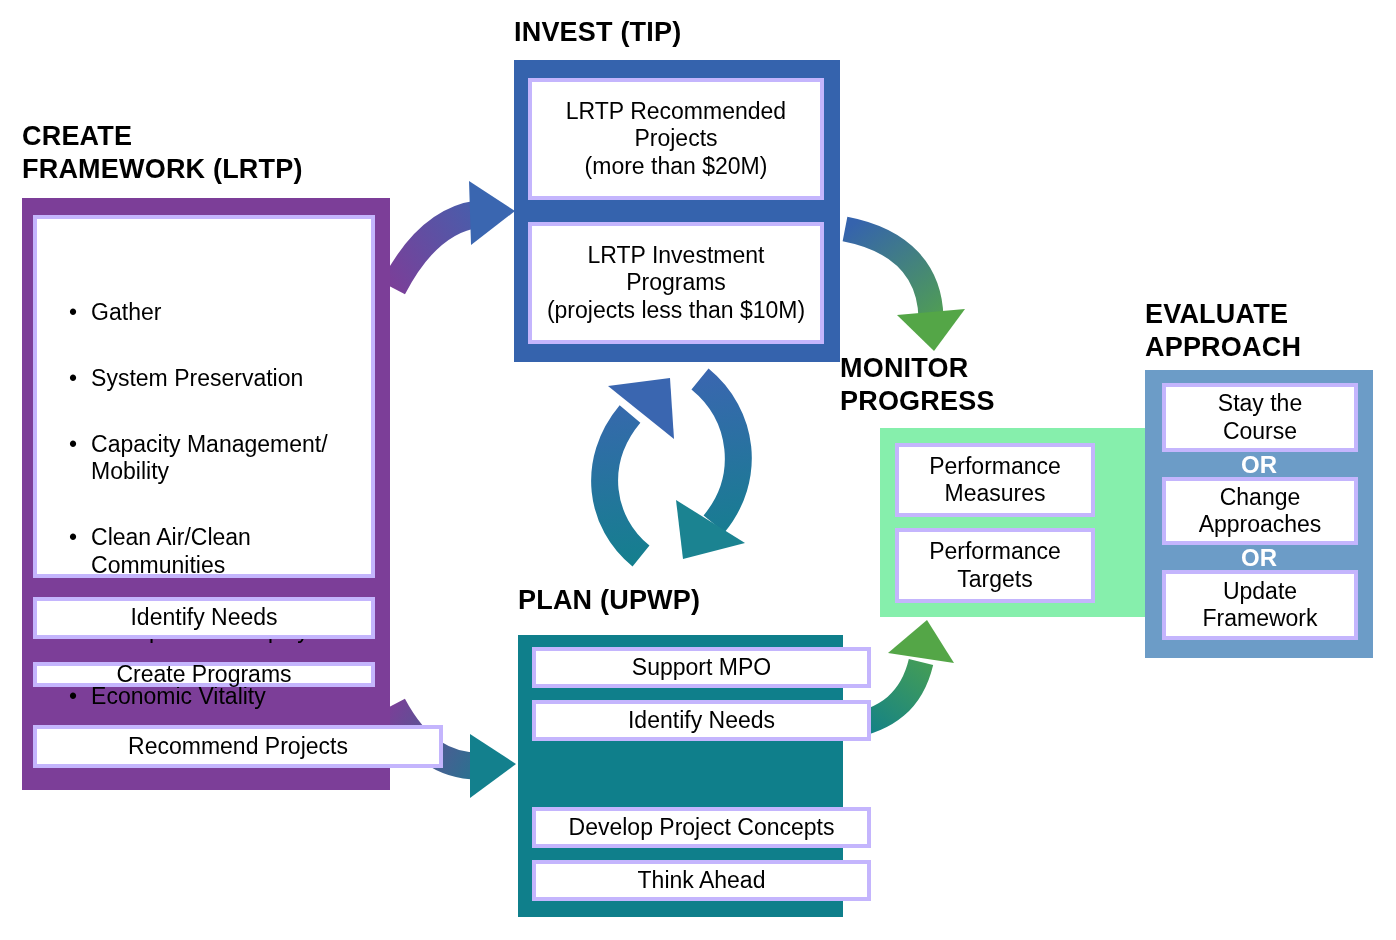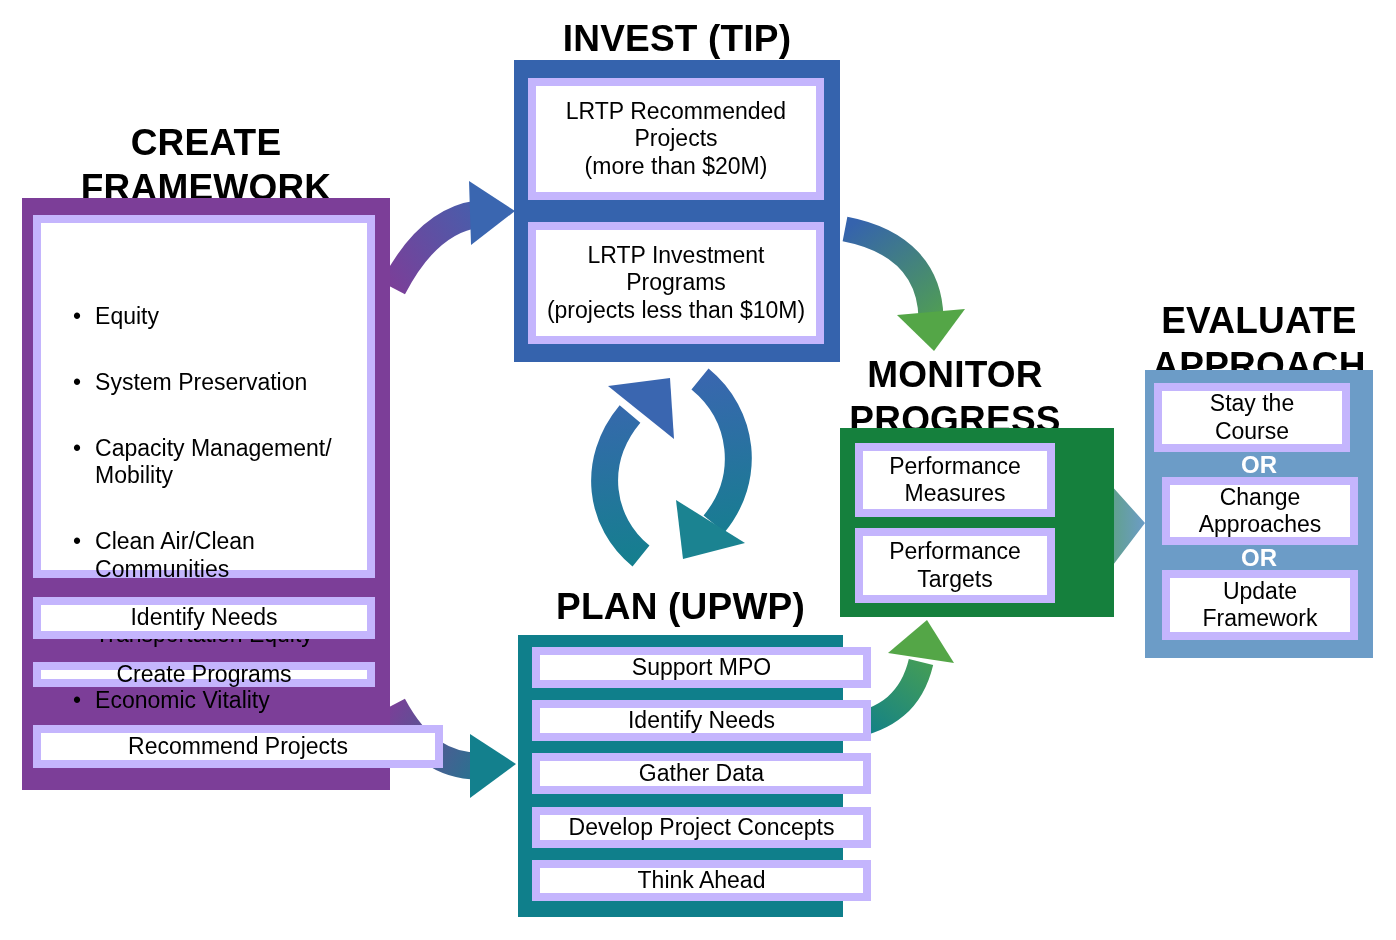--- a/index.html
+++ b/index.html
@@ -1,32 +1,32 @@
 <!DOCTYPE html>
 <html><head>
 <meta charset="utf-8">
 <style>
   html,body{margin:0;padding:0;background:#ffffff;}
   body{font-family:"Liberation Sans", sans-serif; color:#000;}
   .canvas{position:relative;width:1396px;height:940px;background:#fff;overflow:hidden;}
   .arrows{position:absolute;left:0;top:0;width:1396px;height:940px;pointer-events:none;}
 
   .section-title{
-    position:absolute;text-align:center;font-weight:bold;font-size:37px;line-height:1.22;
+    position:absolute;font-weight:bold;font-size:27px;line-height:1.22;
     white-space:pre-line;letter-spacing:0.2px;
   }
   .big-box{position:absolute;}
   .purple-box{left:22px;top:198px;width:368px;height:592px;background:#7c3e98;}
   .blue-box{left:514px;top:60px;width:326px;height:302px;background:#3563ad;}
   .teal-box{left:518px;top:635px;width:325px;height:282px;background:#0f7f8b;}
-  .green-box{left:840px;top:428px;width:274px;height:189px;background:#15803d;}
+  .green-box{left:880px;top:428px;width:274px;height:189px;background:#86efac;}
   .ltblue-box{left:1145px;top:370px;width:228px;height:288px;background:#6c9cc7;}
 
   .white-box{
-    position:absolute;background:#fff;border:8px solid #c4b5fd;box-sizing:border-box;
+    position:absolute;background:#fff;border:4px solid #c4b5fd;box-sizing:border-box;
     display:flex;align-items:center;justify-content:center;text-align:center;
     font-size:23px;line-height:1.18;white-space:pre-line;
   }
 
   
   .goals-box{left:11px;top:17px;width:342px;height:363px;display:block;text-align:left;}
   .goals-heading{text-align:center;font-weight:bold;font-size:24px;margin-top:14px;}
   .goals-list{list-style:none;margin:26px 0 0 0;padding:0 10px 0 32px;}
   .goals-list li{display:flex;gap:14px;margin-bottom:11px;font-size:23px;line-height:1.2;}
   .goals-list .bullet{flex:0 0 auto;font-size:23px;line-height:1.2;}
@@ -41,21 +41,21 @@
 
   
   .plan-item{left:14px;width:339px;height:41px;}
   .plan-1{top:12px;} .plan-2{top:65px;} .plan-3{top:118px;} .plan-4{top:172px;} .plan-5{top:225px;}
 
   
   .mon-1{left:15px;top:15px;width:200px;height:74px;}
   .mon-2{left:15px;top:100px;width:200px;height:75px;}
 
   
-  .eval-1{left:9px;top:13px;width:196px;height:69px;}
+  .eval-1{left:17px;top:13px;width:196px;height:69px;}
   .eval-2{left:17px;top:107px;width:196px;height:68px;}
   .eval-3{left:17px;top:200px;width:196px;height:70px;}
   .or-sep{
     position:absolute;left:0;width:228px;text-align:center;color:#fff;font-weight:bold;
     font-size:24px;line-height:1;
   }
   .or-1{top:83px;} .or-2{top:176px;}
 </style>
 </head>
 <body>
@@ -126,21 +126,21 @@
   </svg>
 
   <div class="section-title" style="left:22px;top:120px;width:368px;">CREATE
 FRAMEWORK (LRTP)</div>
 
   <div class="big-box purple-box">
     <div class="white-box goals-box">
       <ul class="goals-list">
         <li>
           <span class="bullet">•</span>
-          <span class="goal-text">Equity</span>
+          <span class="goal-text">Gather</span>
         </li>
         <li>
           <span class="bullet">•</span>
           <span class="goal-text">System Preservation</span>
         </li>
         <li>
           <span class="bullet">•</span>
           <span class="goal-text">Capacity Management/
 Mobility</span>
         </li>
@@ -173,21 +173,20 @@
     <div class="white-box invest-2">LRTP Investment
 Programs
 (projects less than $10M)</div>
   </div>
 
   <div class="section-title" style="left:518px;top:584px;width:325px;">PLAN (UPWP)</div>
 
   <div class="big-box teal-box">
     <div class="white-box plan-item plan-1">Support MPO</div>
     <div class="white-box plan-item plan-2">Identify Needs</div>
-    <div class="white-box plan-item plan-3">Gather Data</div>
     <div class="white-box plan-item plan-4">Develop Project Concepts</div>
     <div class="white-box plan-item plan-5">Think Ahead</div>
   </div>
 
   <div class="section-title" style="left:840px;top:352px;width:230px;">MONITOR
 PROGRESS</div>
 
   <div class="big-box green-box">
     <div class="white-box mon-1">Performance
 Measures</div>

